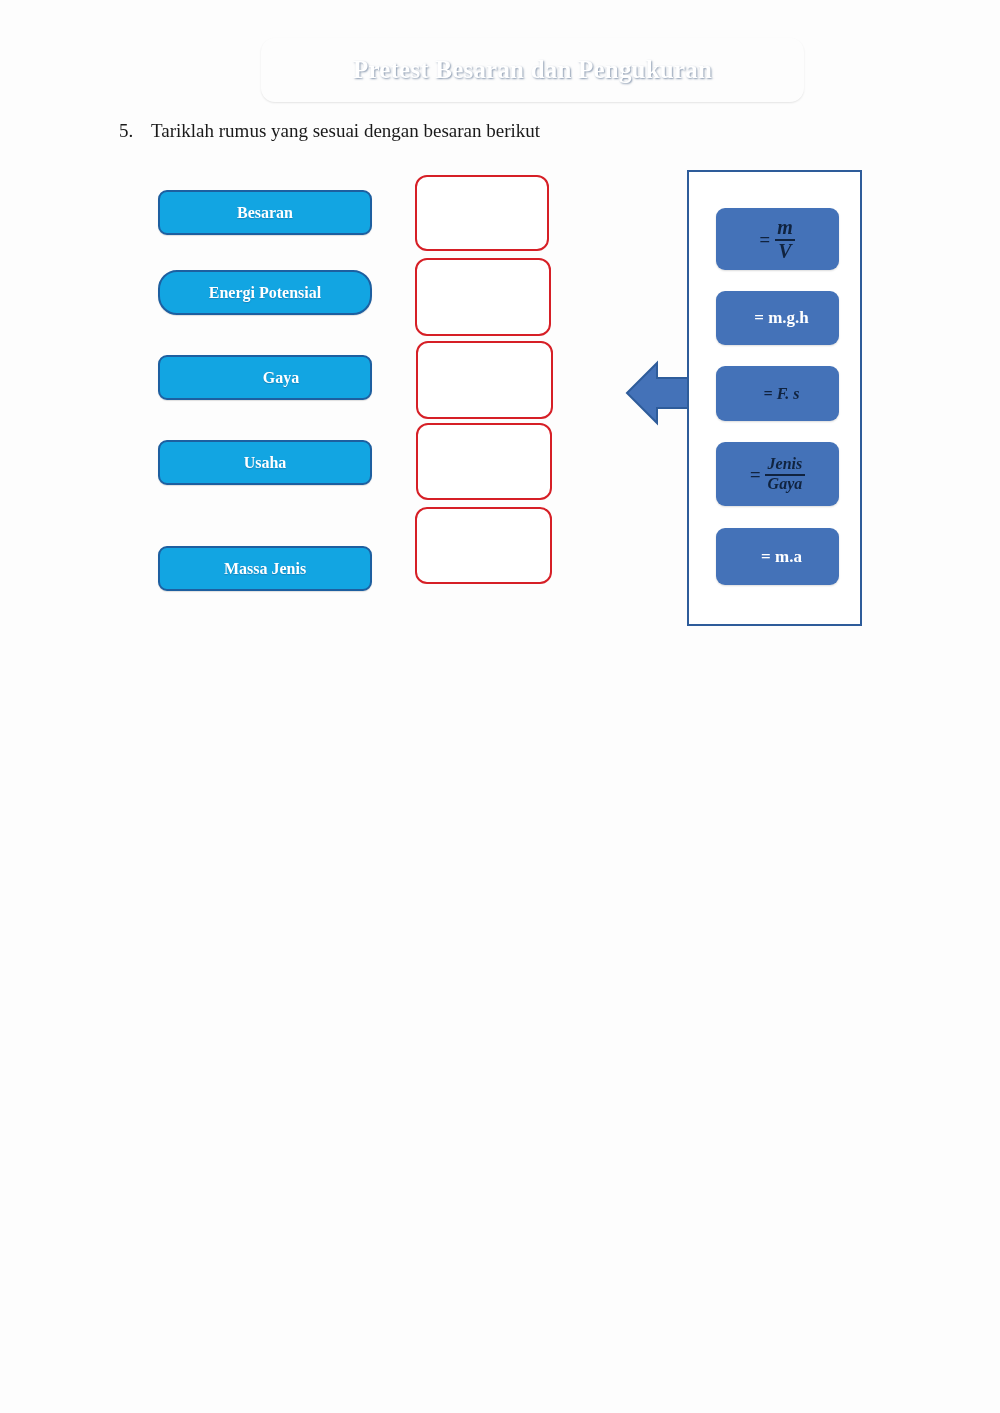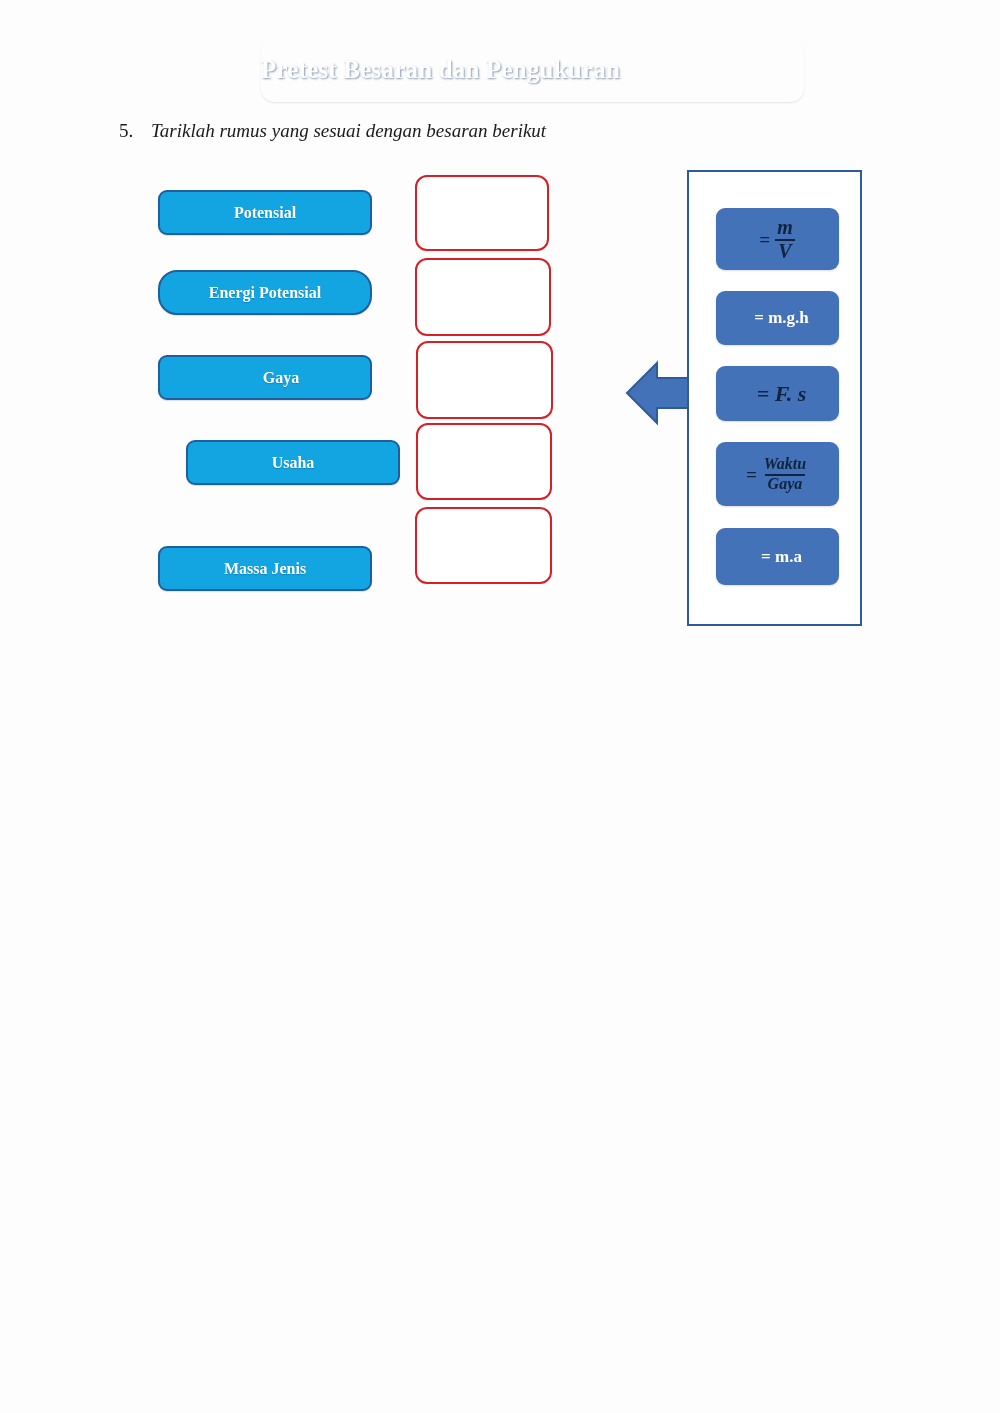--- a/index.html
+++ b/index.html
@@ -21,21 +21,21 @@
     position: absolute;
     left: 261px;
     top: 38px;
     width: 543px;
     height: 64px;
     border-radius: 14px;
     background: linear-gradient(180deg, #79add f0 0%, #6ea9dc 0%, #5b9bd5 48%, #4f93cf 78%, #5fa0d6 100%);
     box-shadow: 0 1px 2px rgba(0,0,0,0.10);
     display: flex;
     align-items: center;
-    justify-content: flex-start;
+    justify-content: center;
   }
   #header-title {
     color: #ffffff;
     font-size: 25px;
     font-weight: bold;
     letter-spacing: 0.2px;
     text-shadow: 1px 1px 2px rgba(40,70,110,0.55);
     font-family: "Liberation Serif", "DejaVu Serif", serif;
   }
 
@@ -46,21 +46,21 @@
     top: 120px;
     display: flex;
     align-items: baseline;
     font-size: 19px;
     color: #1a1a1a;
   }
   #question-number {
     width: 32px;
     flex: 0 0 32px;
   }
-  #question-text { white-space: nowrap; font-style: italic; }
+  #question-text { white-space: nowrap; }
 
   
   .term-button {
     position: absolute;
     left: 158px;
     width: 214px;
     height: 45px;
     background: #12a5e2;
     border: 2px solid #1d5fa0;
     border-radius: 9px;
@@ -121,21 +121,21 @@
   .formula-plain {
     color: #ffffff;
     font-size: 17px;
     font-weight: bold;
     white-space: nowrap;
     margin-left: 8px;
   }
   .formula-plain.italic-dark {
     color: #10233f;
     font-style: italic;
-    font-size: 22px;
+    font-size: 16px;
   }
   .frac-wrap {
     display: flex;
     align-items: center;
     justify-content: center;
     color: #10233f;
     font-weight: bold;
     font-style: italic;
   }
   .frac-eq {
@@ -164,29 +164,29 @@
 <div id="header-banner">
   <span id="header-title">Pretest Besaran dan Pengukuran</span>
 </div>
 
 <div id="question-row">
   <span id="question-number">5.</span>
   <span id="question-text">Tariklah rumus yang sesuai dengan besaran berikut</span>
 </div>
 
 <div class="term-button" style="top:190px;">
-  <span class="term-label">Potensial</span>
+  <span class="term-label">Besaran</span>
 </div>
 <div class="term-button" style="top:270px;border-radius:19px;">
   <span class="term-label">Energi Potensial</span>
 </div>
 <div class="term-button" style="top:355px;padding-left:32px;">
   <span class="term-label">Gaya</span>
 </div>
-<div class="term-button" style="top:440px;margin-left:28px;">
+<div class="term-button" style="top:440px;">
   <span class="term-label">Usaha</span>
 </div>
 <div class="term-button" style="top:528px;margin-top:18px;">
   <span class="term-label">Massa Jenis</span>
 </div>
 
 <div class="answer-box" style="left:415px; top:175px;  width:134px; height:76px;"></div>
 <div class="answer-box" style="left:415px; top:258px;  width:136px; height:78px;"></div>
 <div class="answer-box" style="left:416px; top:341px;  width:137px; height:78px;"></div>
 <div class="answer-box" style="left:416px; top:423px;  width:136px; height:77px;"></div>
@@ -213,21 +213,21 @@
   </div>
 
   <div class="formula-box" style="top:194px; height:55px;">
     <span class="formula-plain italic-dark">= F. s</span>
   </div>
 
   <div class="formula-box" style="top:270px; height:64px;">
     <span class="frac-wrap">
       <span class="frac-eq">=</span>
       <span class="frac words">
-        <span class="num">Waktu</span>
+        <span class="num">Jenis</span>
         <span class="den">Gaya</span>
       </span>
     </span>
   </div>
 
   <div class="formula-box" style="top:356px; height:57px;">
     <span class="formula-plain">= m.a</span>
   </div>
 
 </div>

